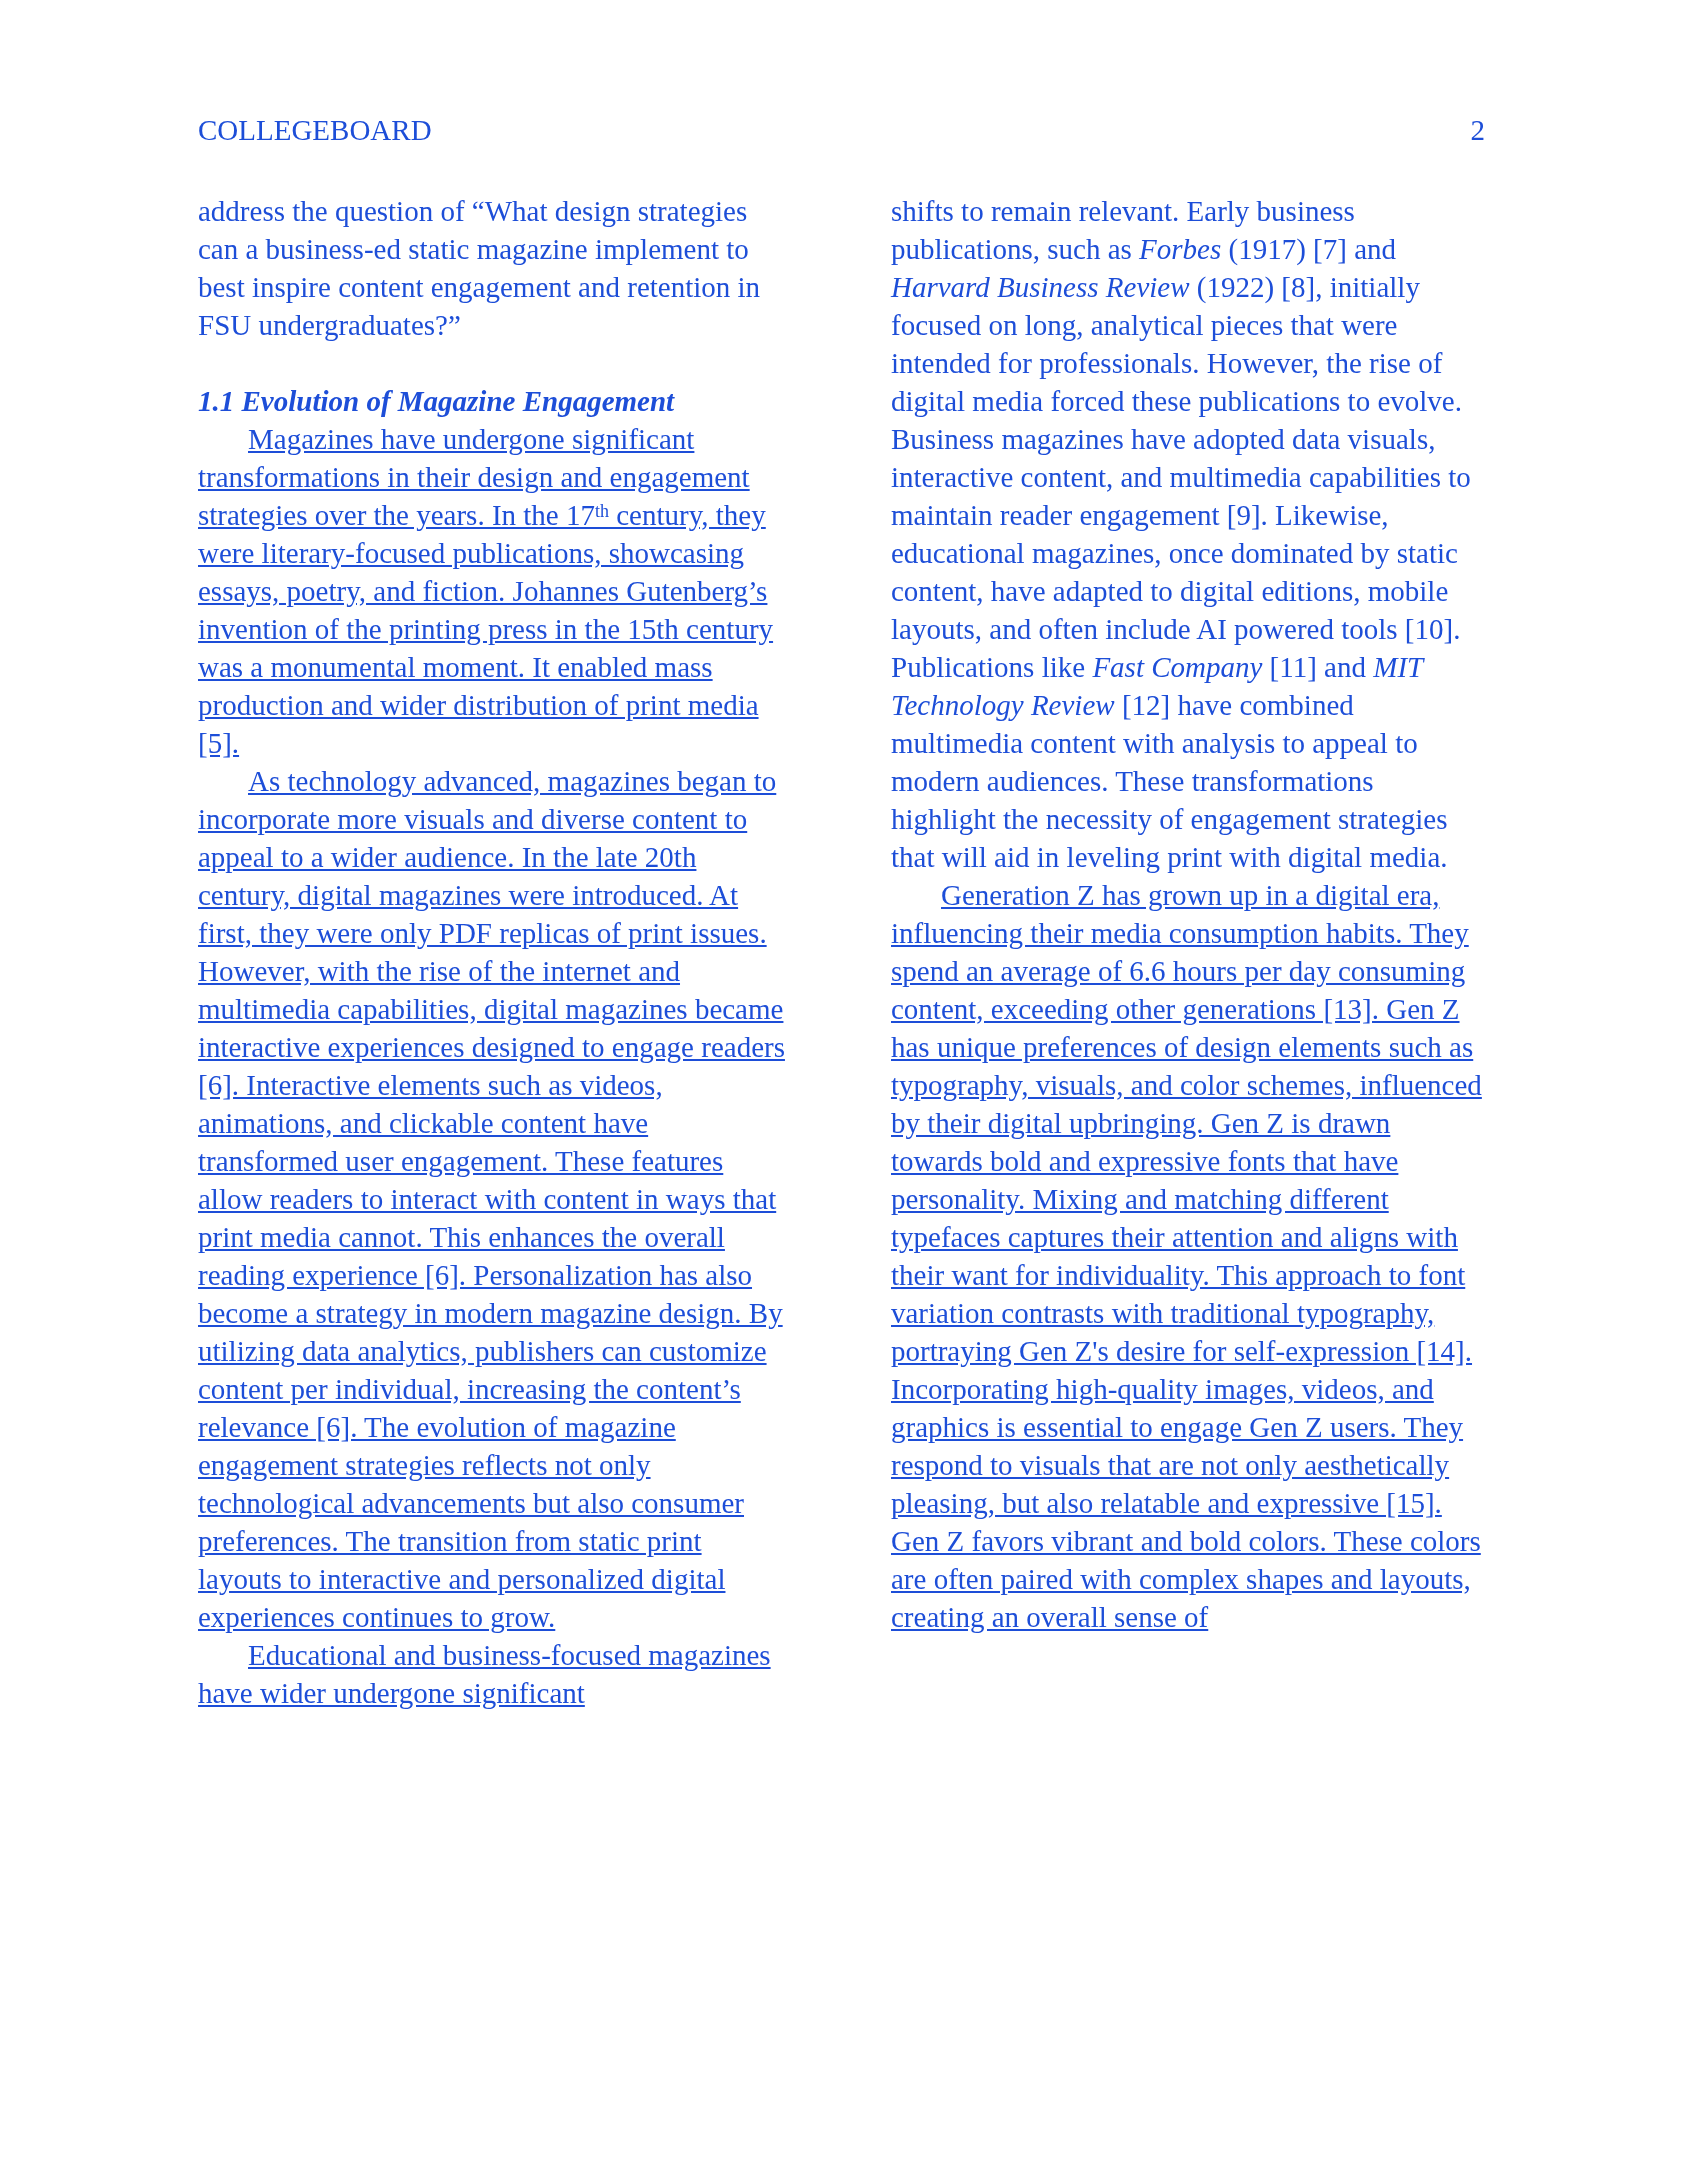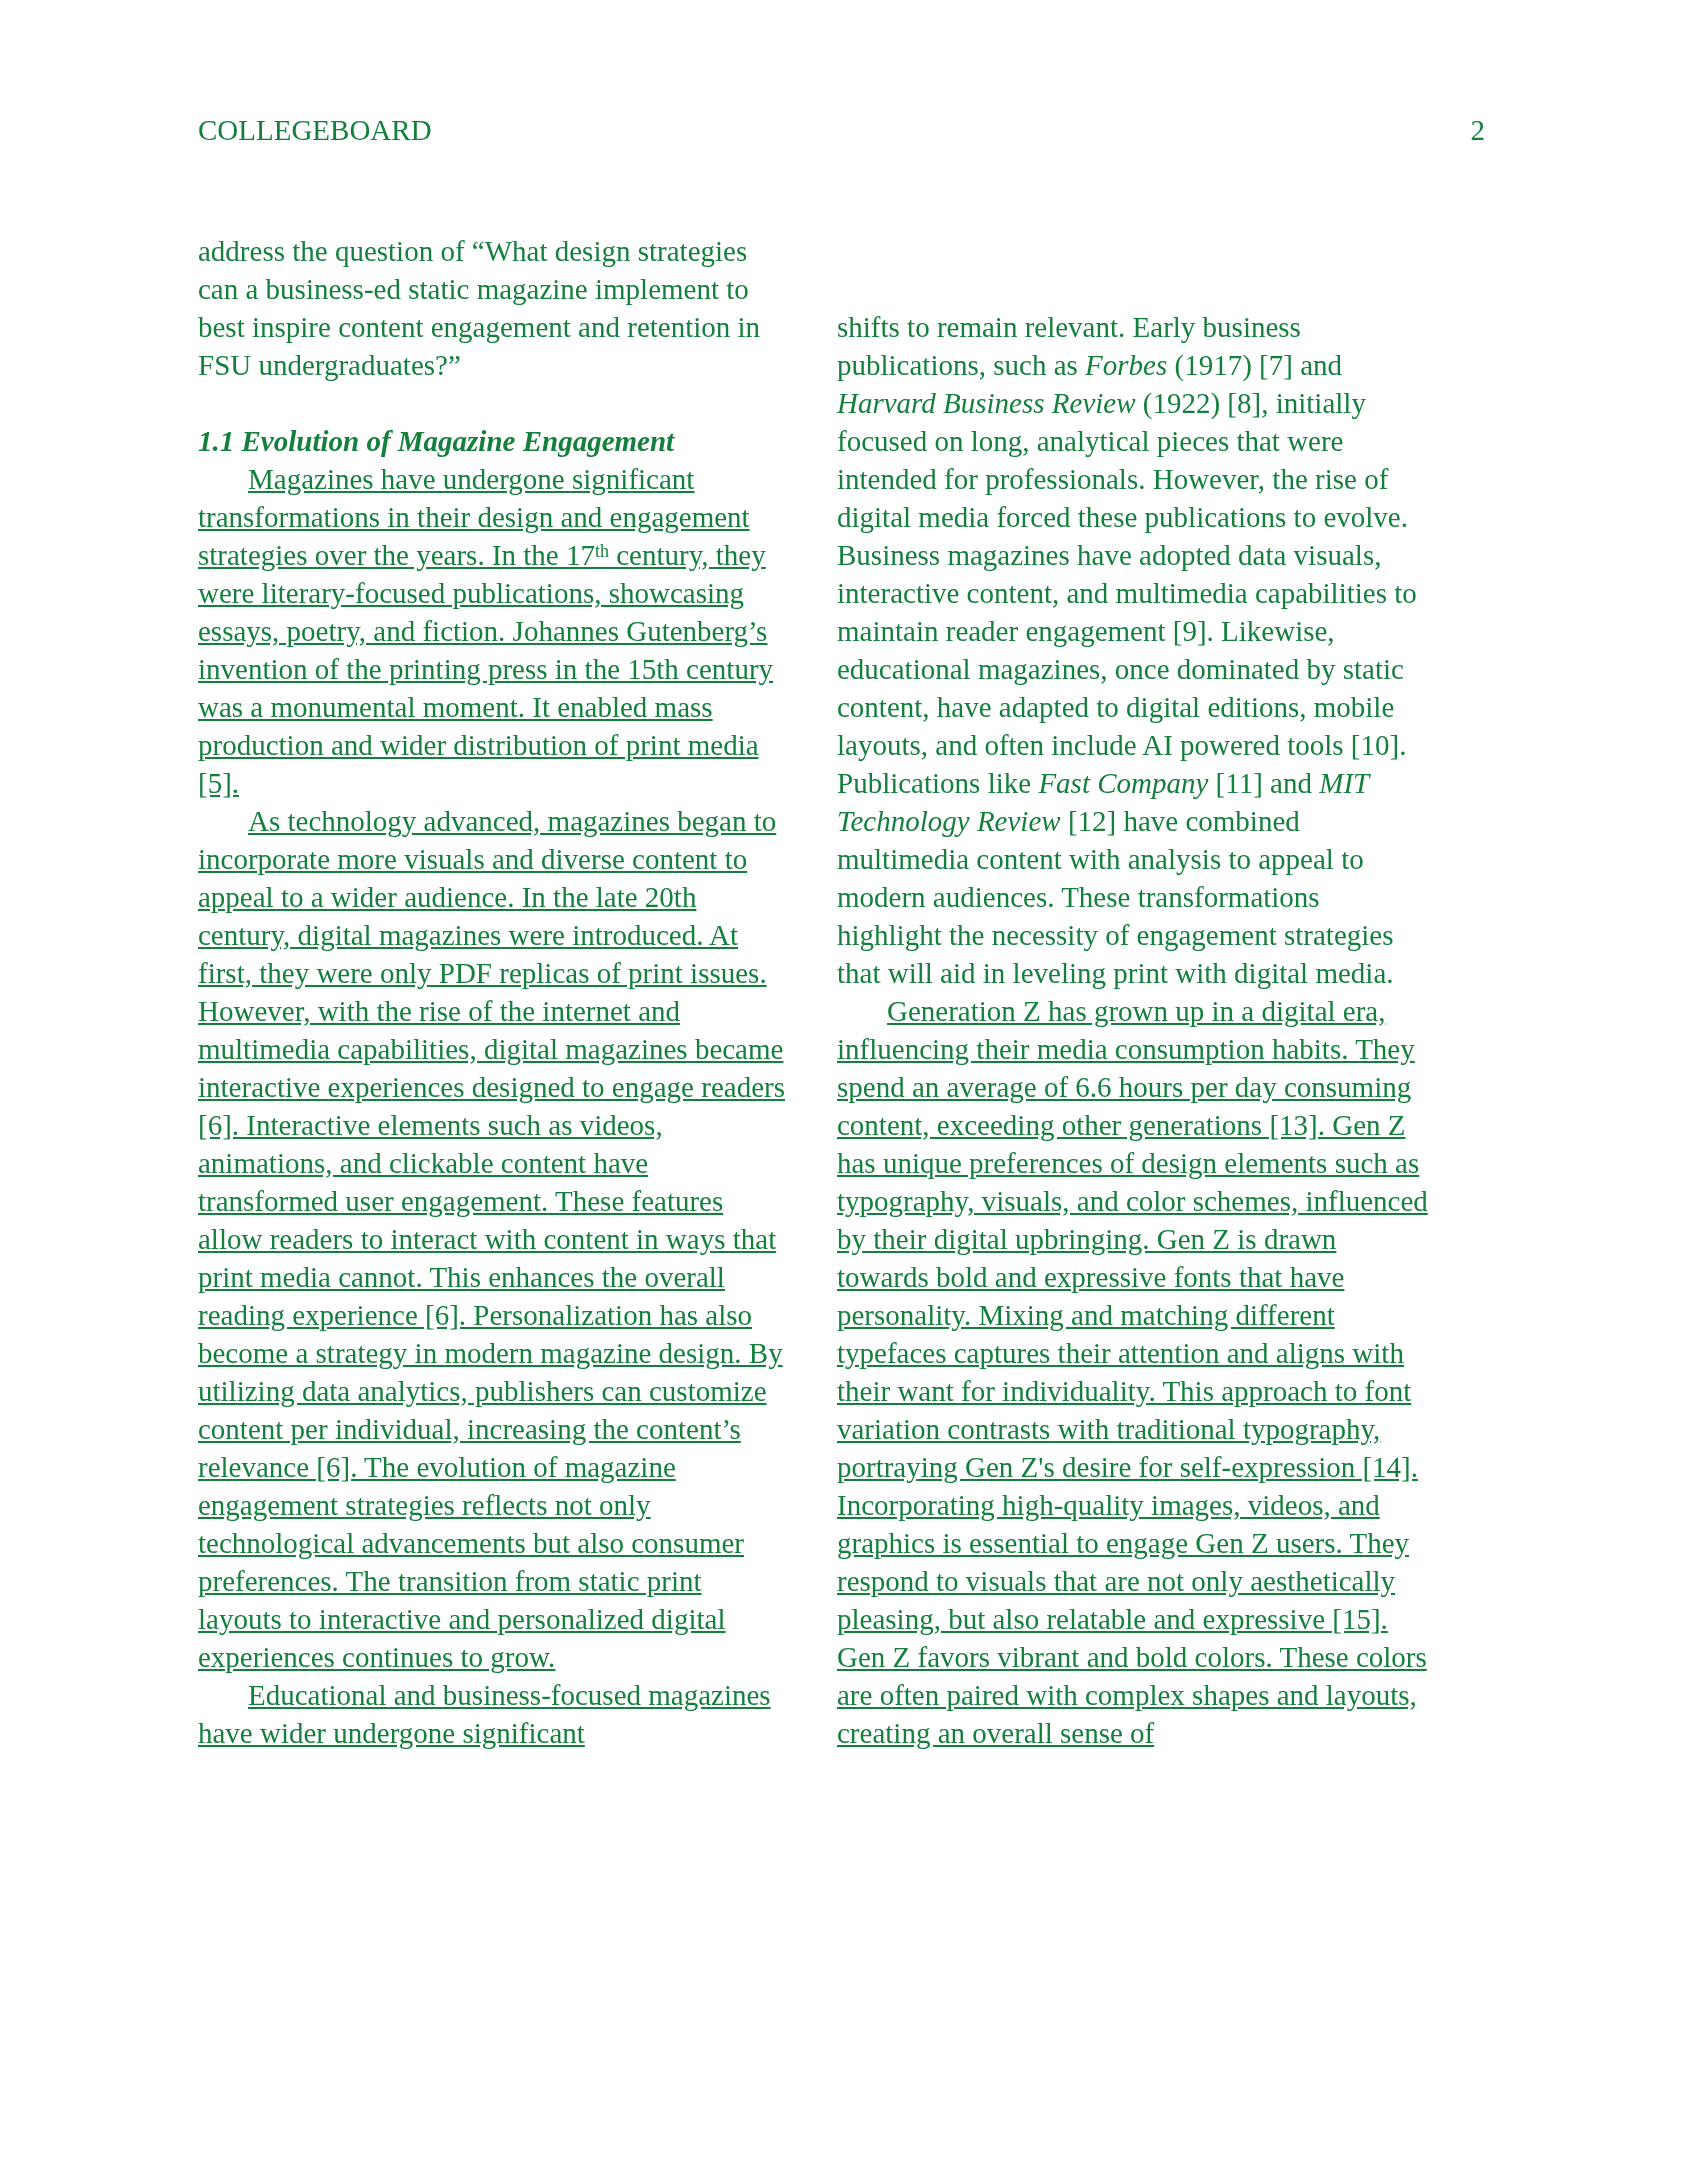--- a/index.html
+++ b/index.html
@@ -7,36 +7,35 @@
     padding: 0;
     background: #ffffff;
   }
   .page {
     position: relative;
     width: 1683px;
     height: 2178px;
     box-sizing: border-box;
     padding: 111px 198px 0 198px;
     background: #ffffff;
-    color: #15803d;
+    color: #1d4ed8;
     font-family: "Liberation Serif", "DejaVu Serif", serif;
     font-size: 29px;
     line-height: 38px;
     overflow: hidden;
   }
   .page-header {
     display: flex;
     justify-content: space-between;
     align-items: baseline;
   }
   .columns {
     display: flex;
-    gap: 45px;
-    margin-top: 83px;
-    align-items: flex-end;
+    gap: 99px;
+    margin-top: 43px;
   }
   .col {
     flex: 0 0 594px;
     width: 594px;
     text-align: left;
   }
   .col p, .col h2 {
     margin: 0;
     padding: 0;
     font-size: 29px;

